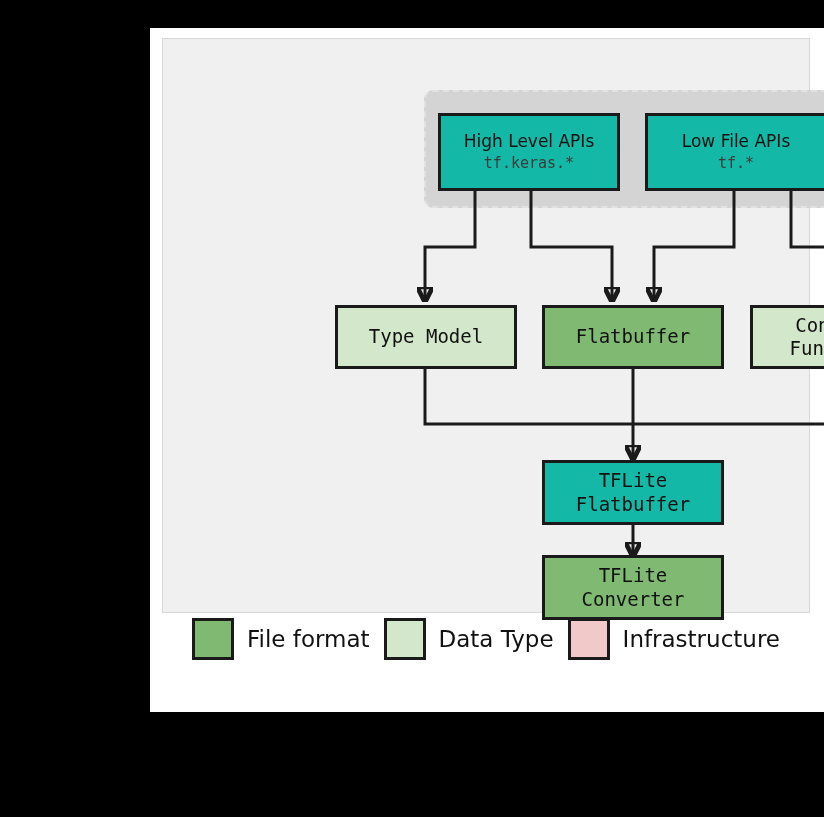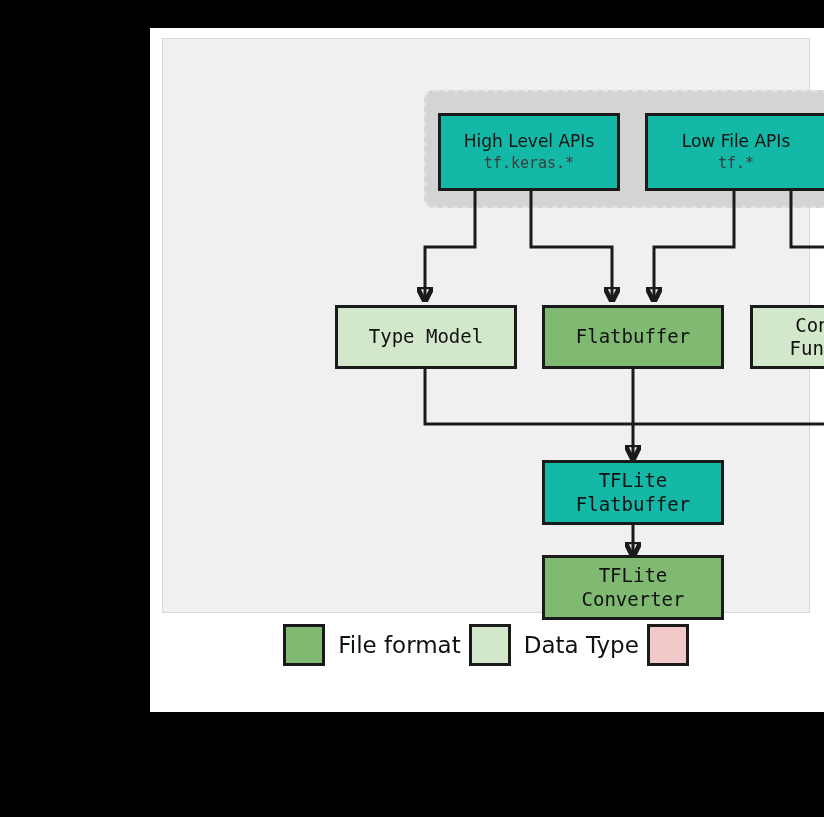--- a/index.html
+++ b/index.html
@@ -97,27 +97,27 @@
   #wires path, #wires line {
     stroke: #1a1a1a;
     stroke-width: 3;
     fill: none;
   }
 
   
   #legend {
     position: absolute;
     left: 12px;
-    top: 596px;
+    top: 571px;
     width: 648px;
     height: 80px;
     display: flex;
-    align-items: flex-start;
+    align-items: center;
     justify-content: center;
-    gap: 8px;
+    gap: 14px;
   }
   .legend-item {
     display: flex;
     align-items: center;
     gap: 13px;
   }
   .legend-item + .legend-item { }
   .swatch {
     width: 42px;
     height: 42px;
@@ -203,17 +203,18 @@
       <span class="legend-label">File format</span>
     </div>
 
     <div class="legend-item">
       <span class="swatch" style="background:#d3e7cb;"></span>
       <span class="legend-label">Data Type</span>
     </div>
 
     <div class="legend-item">
       <span class="swatch" style="background:#f2c9c9;"></span>
+      <span class="legend-label">Infrastructure</span>
     </div>
 
   </div>
 
 </div>
 
 </body></html>

